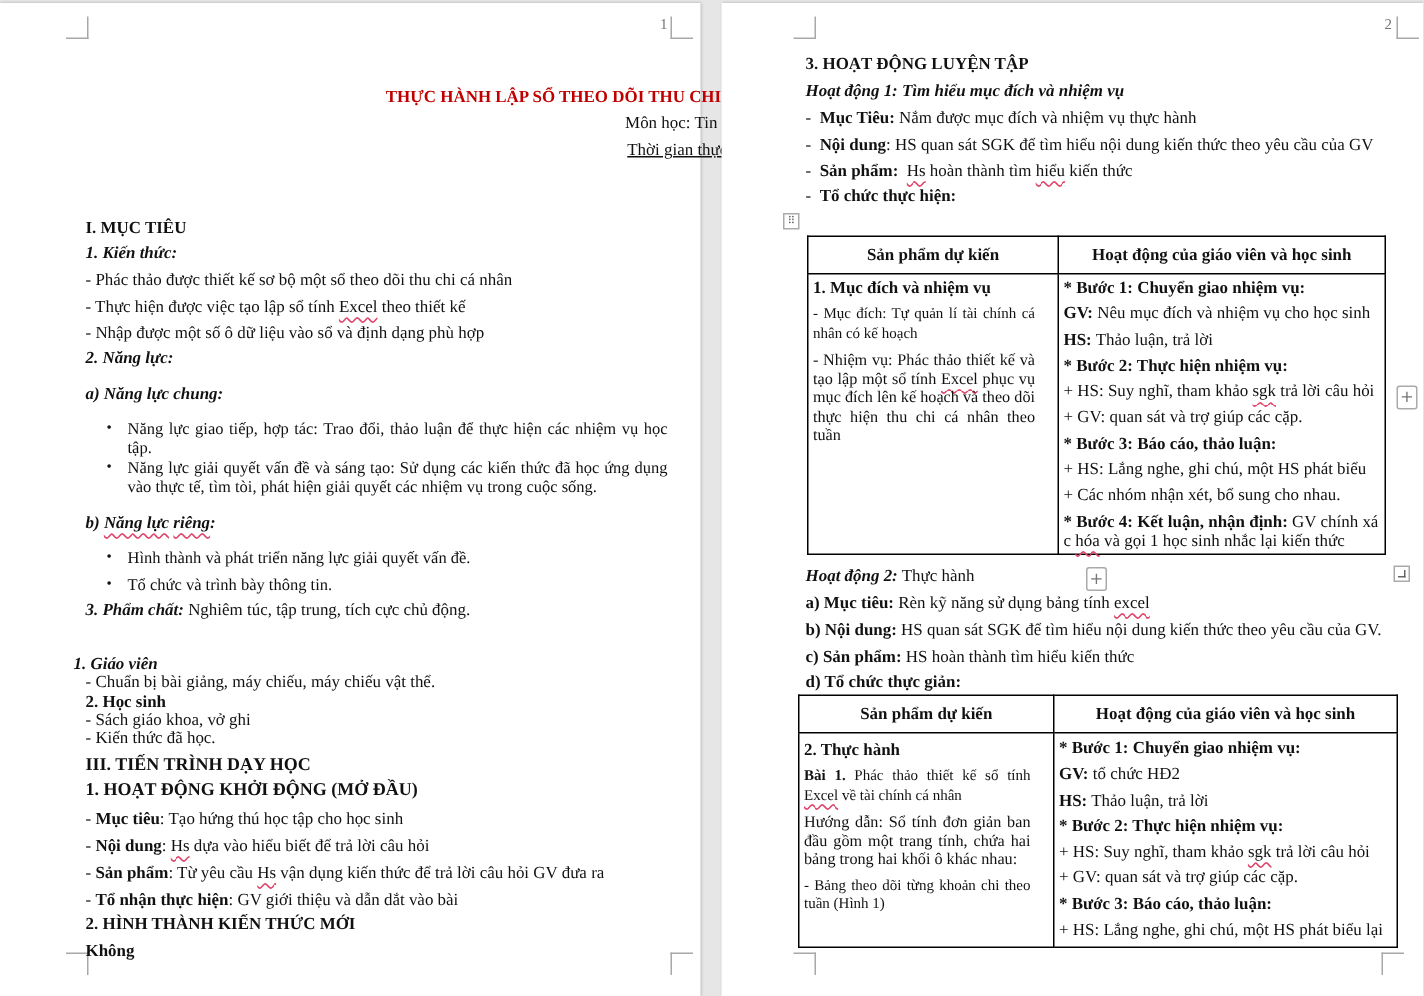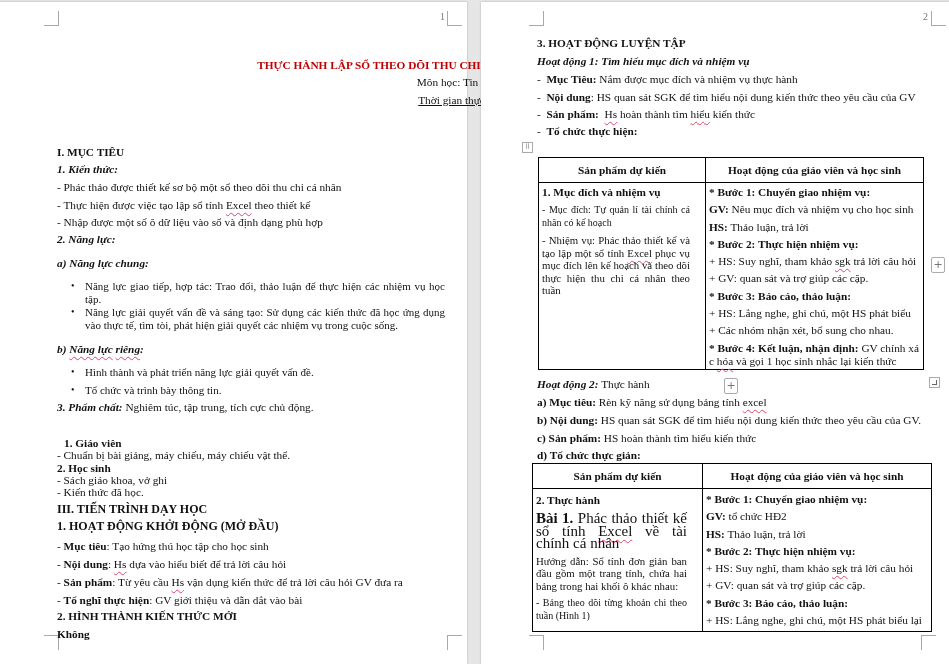--- a/index.html
+++ b/index.html
@@ -64,33 +64,33 @@
   <div class="l bullet" style="left:85px;top:278px;width:360px;white-space:normal;text-align:justify;font-size:11px;line-height:12.5px;"><span>Năng lực giao tiếp, hợp tác: Trao đổi, thảo luận để thực hiện các nhiệm vụ học</span> <span>tập.</span></div>
   <div class="l bullet" style="left:85px;top:304px;width:360px;white-space:normal;text-align:justify;font-size:11px;line-height:12.5px;"><span>Năng lực giải quyết vấn đề và sáng tạo: Sử dụng các kiến thức đã học ứng dụng</span> <span>vào thực tế, tìm tòi, phát hiện giải quyết các nhiệm vụ trong cuộc sống.</span></div>
 
   <div class="l b i" style="left:57px;top:340px;"><span>b) </span><span class="sq">Năng lực</span> <span class="sq">riêng</span><span>:</span></div>
   <div class="l bullet" style="left:85px;top:363px;font-size:11px;">Hình thành và phát triển năng lực giải quyết vấn đề.</div>
   <div class="l bullet" style="left:85px;top:381px;font-size:11px;">Tổ chức và trình bày thông tin.</div>
 
   <div class="l" style="left:57px;top:398px;"><span class="b i">3. Phẩm chất:</span><span> Nghiêm túc, tập trung, tích cực chủ động.</span></div>
 
 
-  <div class="l b" style="left:64px;top:434px;">1. Giáo viên</div>
+  <div class="l b" style="left:49px;top:434px;font-style:italic;">1. Giáo viên</div>
   <div class="l" style="left:57px;top:446px;">- Chuẩn bị bài giảng, máy chiếu, máy chiếu vật thể.</div>
   <div class="l b" style="left:57px;top:459px;">2. Học sinh</div>
   <div class="l" style="left:57px;top:471px;">- Sách giáo khoa, vở ghi</div>
   <div class="l" style="left:57px;top:483px;">- Kiến thức đã học.</div>
 
   <div class="l b" style="left:57px;top:500px;font-size:12px;">III. TIẾN TRÌNH DẠY HỌC</div>
   <div class="l b" style="left:57px;top:517px;font-size:12px;">1. HOẠT ĐỘNG KHỞI ĐỘNG (MỞ ĐẦU)</div>
 
   <div class="l" style="left:57px;top:537px;">- <span class="b">Mục tiêu</span><span>: Tạo hứng thú học tập cho học sinh</span></div>
   <div class="l" style="left:57px;top:555px;">- <span class="b">Nội dung</span><span>: </span><span class="sq">Hs</span><span> dựa vào hiểu biết để trả lời câu hỏi</span></div>
   <div class="l" style="left:57px;top:573px;">- <span class="b">Sản phẩm</span><span>: Từ yêu cầu </span><span class="sq">Hs</span><span> vận dụng kiến thức để trả lời câu hỏi GV đưa ra</span></div>
-  <div class="l" style="left:57px;top:591px;">- <span class="b">Tổ nghĩ thực hiện</span><span>: GV giới thiệu và dẫn dắt vào bài</span></div>
+  <div class="l" style="left:57px;top:591px;">- <span class="b">Tổ nhận thực hiện</span><span>: GV giới thiệu và dẫn dắt vào bài</span></div>
 
   <div class="l b" style="left:57px;top:607px;">2. HÌNH THÀNH KIẾN THỨC MỚI</div>
   <div class="l b" style="left:57px;top:625px;">Không</div>
 </div>
 
 <div class="page" id="page2">
   <div class="crop tl" style="left:48px;top:9px;"></div>
   <div class="crop tr" style="left:450px;top:9px;"></div>
   <div class="crop bl" style="left:48px;top:633px;"></div>
   <div class="crop br" style="left:440px;top:633px;"></div>
@@ -154,21 +154,21 @@
         <col style="width:229px">
       </colgroup>
     <tbody>
         <tr>
       <td class="h">Sản phẩm dự kiến</td>
       <td class="h">Hoạt động của giáo viên và học sinh</td>
     </tr>
     <tr>
       <td style="height:142px;">
         <div class="cellp b" style="margin-top:4px;">2. Thực hành</div>
-        <div class="cellp j" style="font-size:15px;line-height:12.5px;"><span class="b">Bài 1.</span><span> Phác thảo thiết kế sổ tính </span><span class="sq">Excel</span><span> về tài chính cá nhân</span></div>
+        <div class="cellp j" style="font-size:10px;line-height:12.5px;"><span class="b">Bài 1.</span><span> Phác thảo thiết kế sổ tính </span><span class="sq">Excel</span><span> về tài chính cá nhân</span></div>
         <div class="cellp j" style="font-size:10.8px;line-height:12.5px;">Hướng dẫn: Sổ tính đơn giản ban đầu gồm một trang tính, chứa hai bảng trong hai khối ô khác nhau:</div>
         <div class="cellp j" style="font-size:10px;line-height:12.5px;">- Bảng theo dõi từng khoản chi theo tuần (Hình 1)</div>
       </td>
       <td style="line-height:13.3px;">
         <div style="margin-top:4px;" class="b">* Bước 1: Chuyển giao nhiệm vụ:</div>
         <div style="margin-top:4px;"><span class="b">GV:</span><span> tổ chức HĐ2</span></div>
         <div style="margin-top:4px;"><span class="b">HS:</span><span> Thảo luận, trả lời</span></div>
         <div style="margin-top:4px;" class="b">* Bước 2: Thực hiện nhiệm vụ:</div>
         <div style="margin-top:4px;"><span>+ HS: Suy nghĩ, tham khảo </span><span class="sq">sgk</span><span> trả lời câu hỏi</span></div>
         <div style="margin-top:4px;">+ GV: quan sát và trợ giúp các cặp.</div>

